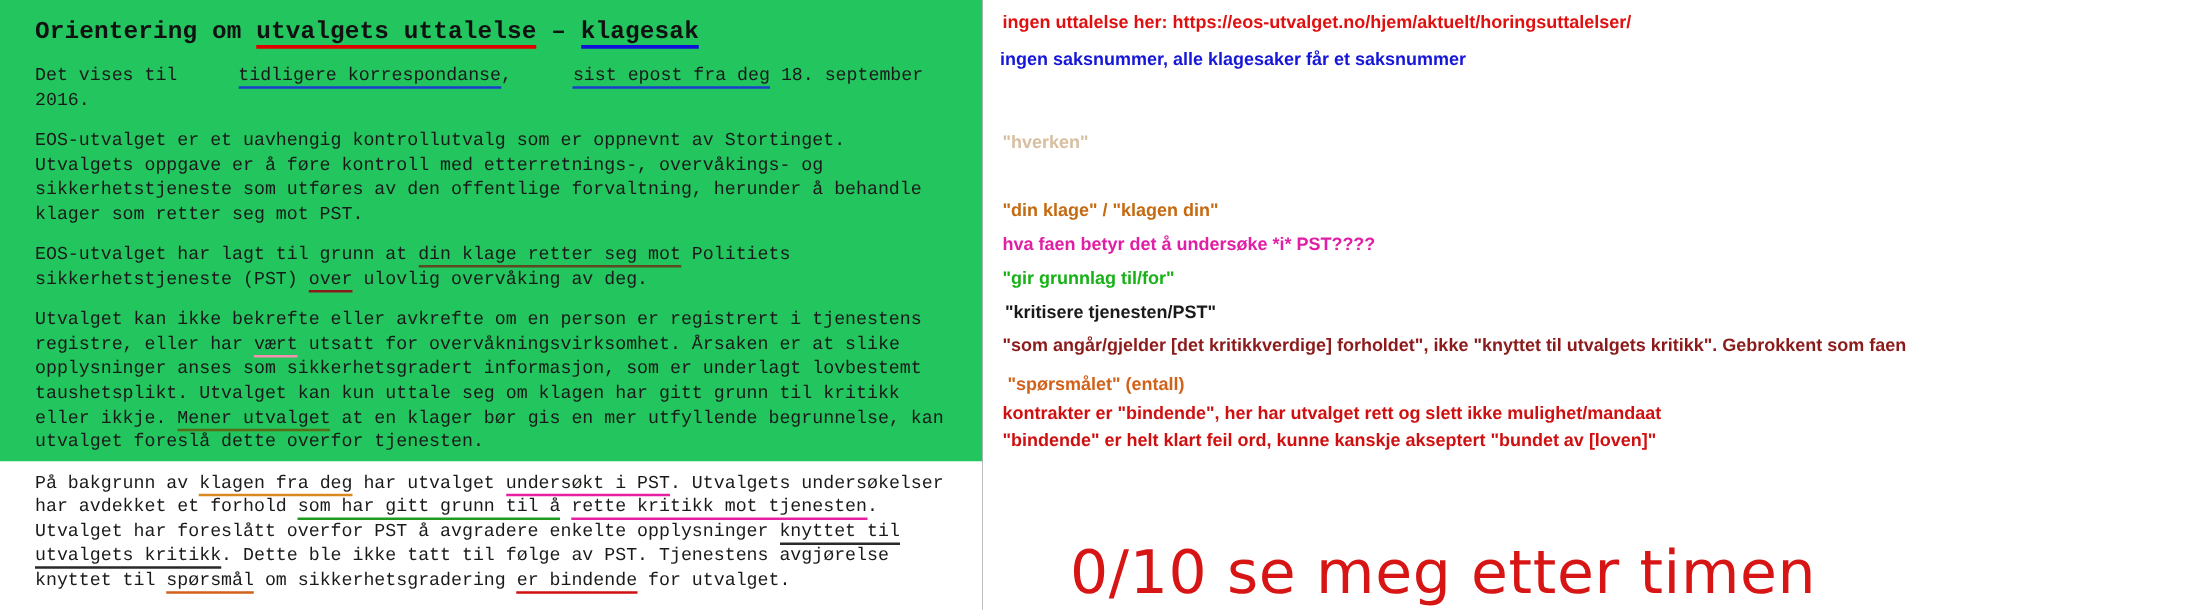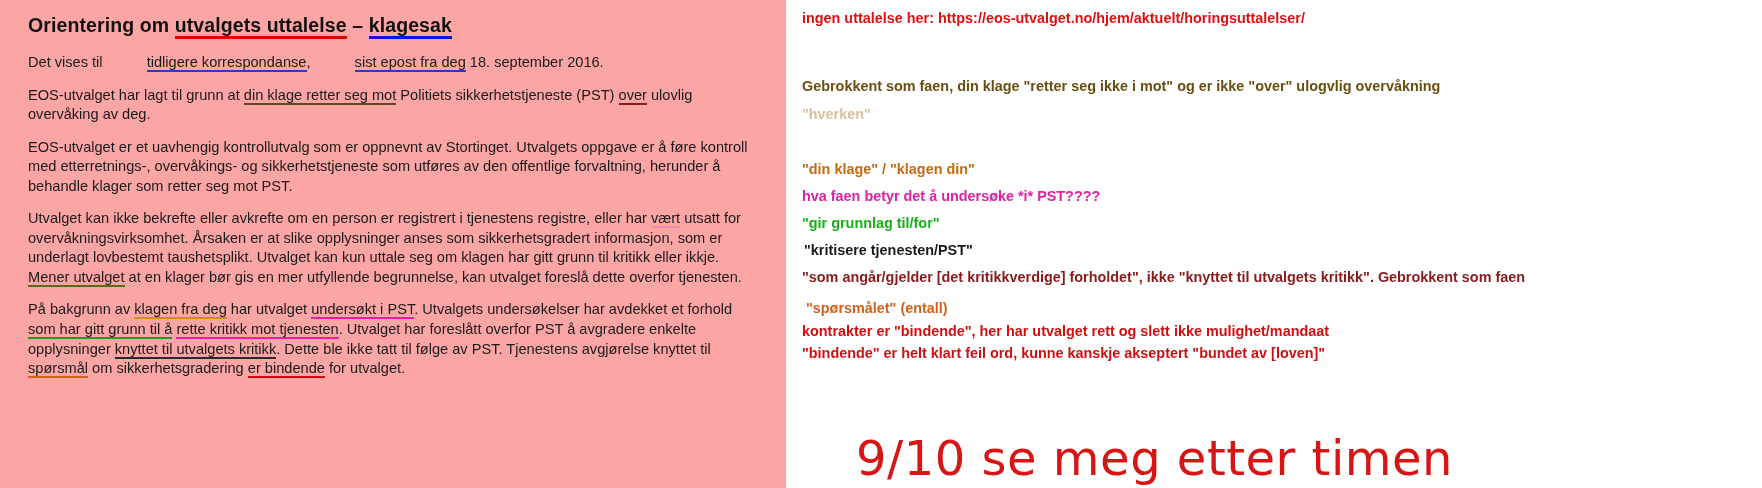--- a/index.html
+++ b/index.html
@@ -16,24 +16,25 @@
   .page {
     position: relative;
     width: 1762px;
     height: 488px;
     display: flex;
   }
   
   .doc-pane {
     position: relative;
     width: 786px;
-    height: 488px;
+    height: 369px;
     box-sizing: border-box;
     padding: 10px 28px 0 28px;
-    background: #fca5a5;
+    background: #22c55e;
+    font-family: Liberation Mono, monospace;
   }
   .doc-title {
     font-size: 19.5px;
     font-weight: bold;
     color: #111111;
     margin: 4px 0 16px 0;
     letter-spacing: 0.1px;
     position: relative;
     display: inline-block;
   }
@@ -113,46 +114,46 @@
   <div class="doc-pane">
 
     <div class="doc-title">
       <span>Orientering om </span><span class="u u-red">utvalgets uttalelse</span><span> – </span><span class="u u-blue">klagesak</span>
     </div>
 
     <p class="doc-p">
       <span>Det vises til </span><span class="u u-navy">tidligere korrespondanse</span><span>, </span><span class="u u-navy">sist epost fra deg</span><span> 18. september 2016.</span>
     </p>
 
+    <p class="doc-p">EOS-utvalget er et uavhengig kontrollutvalg som er oppnevnt av Stortinget. Utvalgets oppgave er å føre kontroll med etterretnings-, overvåkings- og sikkerhetstjeneste som utføres av den offentlige forvaltning, herunder å behandle klager som retter seg mot PST.</p>
+
     <p class="doc-p">
       <span>EOS-utvalget har lagt til grunn at </span><span class="u u-brown">din klage retter seg mot</span><span> Politiets sikkerhetstjeneste (PST) </span><span class="u u-darkred">over</span><span> ulovlig overvåking av deg.</span>
     </p>
-
-    <p class="doc-p">EOS-utvalget er et uavhengig kontrollutvalg som er oppnevnt av Stortinget. Utvalgets oppgave er å føre kontroll med etterretnings-, overvåkings- og sikkerhetstjeneste som utføres av den offentlige forvaltning, herunder å behandle klager som retter seg mot PST.</p>
 
     <p class="doc-p">
       Utvalget kan ikke bekrefte eller avkrefte om en person er registrert i tjenestens registre, eller har <span class="u u-pink">vært</span> utsatt for overvåkningsvirksomhet. Årsaken er at slike opplysninger anses som sikkerhetsgradert informasjon, som er underlagt lovbestemt taushetsplikt. Utvalget kan kun uttale seg om klagen har gitt grunn til kritikk eller ikkje. <span class="u u-olive">Mener utvalget</span> at en klager bør gis en mer utfyllende begrunnelse, kan utvalget foreslå dette overfor tjenesten.
     </p>
 
     <p class="doc-p">
       På bakgrunn av <span class="u u-orange">klagen fra deg</span> har utvalget <span class="u u-magenta">undersøkt i PST</span>. Utvalgets undersøkelser har avdekket et forhold <span class="u u-green">som har gitt grunn til å</span> <span class="u u-magenta">rette kritikk mot tjenesten</span>. Utvalget har foreslått overfor PST å avgradere enkelte opplysninger <span class="u u-black">knyttet til utvalgets kritikk</span>. Dette ble ikke tatt til følge av PST. Tjenestens avgjørelse knyttet til <span class="u u-orange2">spørsmål</span> om sikkerhetsgradering <span class="u u-red2">er bindende</span> for utvalget.
     </p>
   </div>
 
   <div class="divider"></div>
 
   <div class="notes-pane">
     <div class="note" style="color: rgb(224, 16, 16); top: 10px; left: 16px;">ingen uttalelse her: https://eos-utvalget.no/hjem/aktuelt/horingsuttalelser/</div>
-    <div class="note" style="color: rgb(107, 79, 18); top: 78px; left: 16px;">Gebrokkent som faen, din klage "retter seg ikke i mot" og er ikke "over" ulogvlig overvåkning</div>
+    <div class="note" style="color: rgb(22, 22, 216); top: 40px; left: 14px;">ingen saksnummer, alle klagesaker får et saksnummer</div>
     <div class="note" style="color: rgb(216, 191, 160); top: 106px; left: 16px;">"hverken"</div>
     <div class="note" style="color: rgb(196, 106, 16); top: 161px; left: 16px;">"din klage" / "klagen din"</div>
     <div class="note" style="color: rgb(224, 31, 165); top: 188px; left: 16px;">hva faen betyr det å undersøke *i* PST????</div>
     <div class="note" style="color: rgb(24, 178, 24); top: 215px; left: 16px;">"gir grunnlag til/for"</div>
     <div class="note" style="color: rgb(26, 26, 26); top: 242px; left: 18px;">"kritisere tjenesten/PST"</div>
     <div class="note" style="color: rgb(139, 26, 26); top: 269px; left: 16px;">"som angår/gjelder [det kritikkverdige] forholdet", ikke "knyttet til utvalgets kritikk". Gebrokkent som faen</div>
     <div class="note" style="color: rgb(210, 98, 26); top: 300px; left: 20px;">"spørsmålet" (entall)</div>
     <div class="note" style="color: rgb(208, 16, 16); top: 323px; left: 16px;">kontrakter er "bindende", her har utvalget rett og slett ikke mulighet/mandaat</div>
     <div class="note" style="color: rgb(208, 16, 16); top: 345px; left: 16px;">"bindende" er helt klart feil ord, kunne kanskje akseptert "bundet av [loven]"</div>
 
-    <div class="grade">9/10 se meg etter timen</div>
+    <div class="grade">0/10 se meg etter timen</div>
   </div>
 
 </div>
 
 </body></html>

